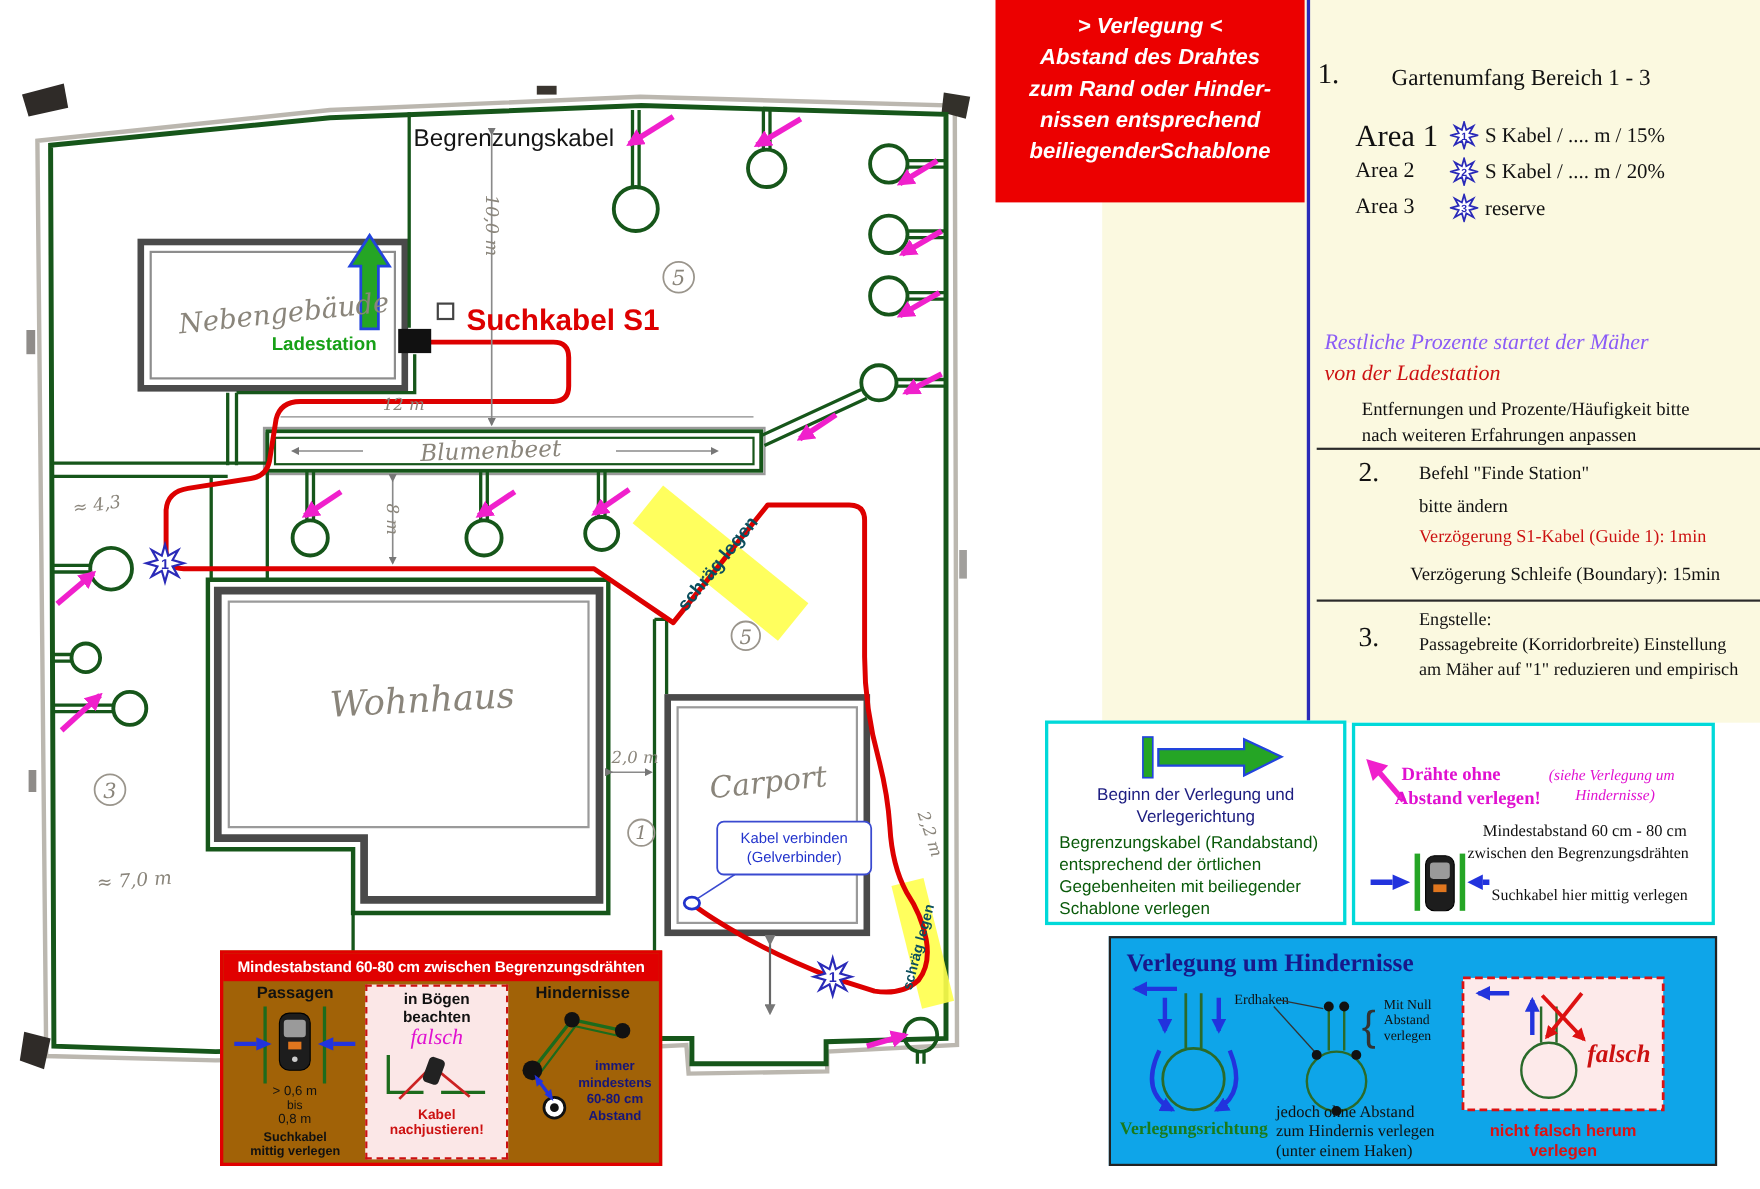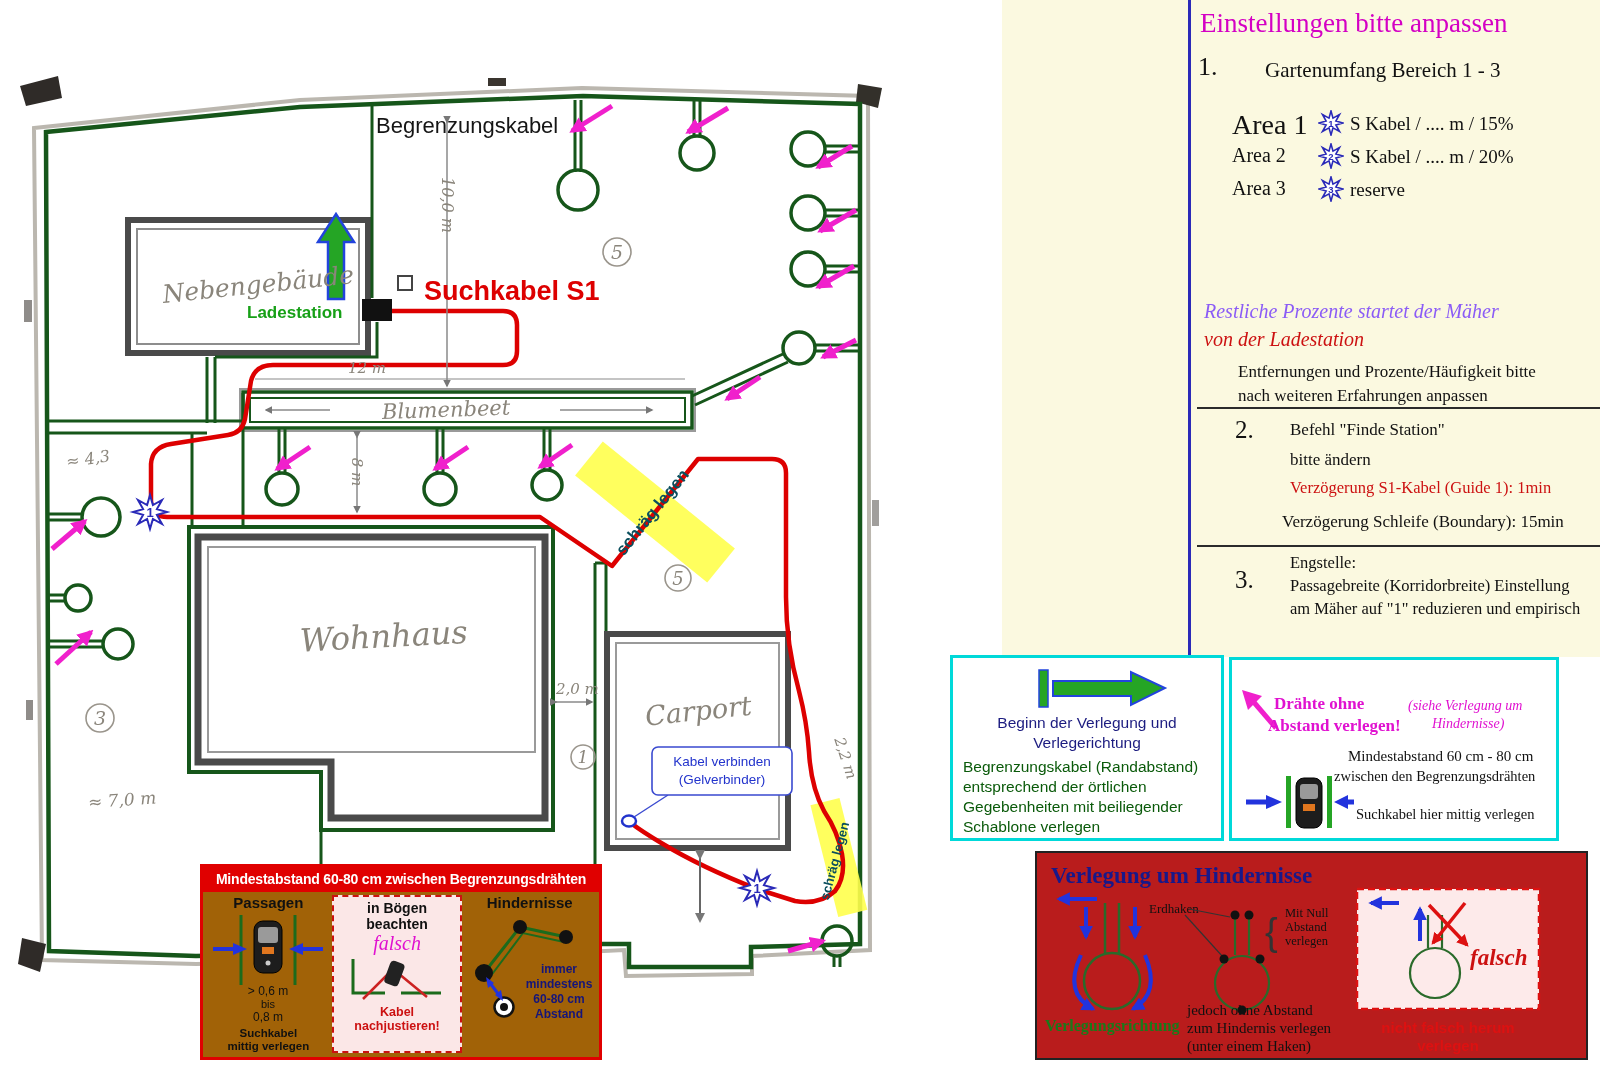--- a/index.html
+++ b/index.html
@@ -19,22 +19,22 @@
              background:#a16207;box-sizing:border-box;}
   .legend-header{height:25px;background:#e00000;color:#ffffff;font-weight:bold;font-size:14px;
                  text-align:center;line-height:25px;letter-spacing:-0.2px;}
   .legend-body{display:flex;flex-direction:row;justify-content:space-between;padding:2px 2px;}
   .legend-col{text-align:center;}
   .legend-h{font-weight:bold;font-size:15px;color:#111;}
   .legend-note{font-weight:bold;font-size:11.5px;color:#111;line-height:1.15;}
   .boegenbox{border:2.5px dashed #cc1111;background:#fbe7e7;padding:3px 5px;margin-top:1px;}
   .falsch{font-family:"Liberation Serif",serif;color:#e011d0;font-size:20px;font-style:italic;}
   .rednote{color:#cc1111;font-weight:bold;font-size:12.5px;line-height:1.15;}
-  .obox{left:1008px;top:851px;width:553px;height:209px;border:2px solid #222;background:#b91c1c;
-        box-sizing:border-box;margin-left:27px;}
+  .obox{left:1008px;top:851px;width:553px;height:209px;border:2px solid #222;background:#0ea5e9;
+        box-sizing:border-box;}
 </style>
 </head>
 <body>
 
 <div class="canvas">
 
   <div class="abs yellowbg"></div>
   <div class="abs blueline"></div>
 
   <svg class="abs" style="left:0;top:0" width="900" height="1081" viewBox="0 0 900 1081">
@@ -195,22 +195,28 @@
     <g>
       <polygon points="167,512 156.9,514.9 162,524 152.9,518.9 150,529 147.1,518.9 138,524 143.1,514.9
                        133,512 143.1,509.1 138,500 147.1,505.1 150,495 152.9,505.1 162,500 156.9,509.1" fill="#ffffff" stroke="#2a2ab8" stroke-width="2"></polygon>
       <text x="150" y="517" text-anchor="middle" font-size="13" font-weight="bold" fill="#2a2ab8">1</text>
       <polygon points="774,888 763.9,890.9 769,900 759.9,894.9 757,905 754.1,894.9 745,900 750.1,890.9
                        740,888 750.1,885.1 745,876 754.1,881.1 757,871 759.9,881.1 769,876 763.9,885.1" fill="#ffffff" stroke="#2a2ab8" stroke-width="2"></polygon>
       <text x="757" y="893" text-anchor="middle" font-size="13" font-weight="bold" fill="#2a2ab8">1</text>
     </g>
   </svg>
 
-
-  <span class="abs serif" style="left:1200px;top:8px;font-size:27px;color:#d400c4;">Einstellungen bitte anpassen</span>
+  <div class="abs notice">
+    <div>&gt; Verlegung &lt;</div>
+    <div>Abstand des Drahtes</div>
+    <div>zum Rand oder Hinder-</div>
+    <div>nissen entsprechend</div>
+    <div>beiliegenderSchablone</div>
+  </div>
+
   <span class="abs serif" style="left:1198px;top:52px;font-size:26px;color:#111;">1.</span>
   <span class="abs serif" style="left:1265px;top:58px;font-size:21px;color:#111;">Gartenumfang Bereich 1 - 3</span>
 
   <span class="abs serif" style="left:1232px;top:109px;font-size:28px;color:#111;">Area 1</span>
   <svg class="abs" style="left:1318px;top:110px" width="26" height="26">
     <polygon points="25,13 17.9,15 21.5,21.5 15,17.9 13,25 11,17.9 4.5,21.5 8.1,15 1,13 8.1,11 4.5,4.5 11,8.1 13,1 15,8.1 21.5,4.5 17.9,11" fill="#ffffff" stroke="#2a2ab8" stroke-width="1.6"></polygon>
     <text x="13" y="17" text-anchor="middle" font-size="9.5" font-weight="bold" fill="#2a2ab8">1</text>
   </svg>
   <span class="abs serif" style="left:1350px;top:113px;font-size:19px;color:#111;">S Kabel / .... m / 15%</span>
 

